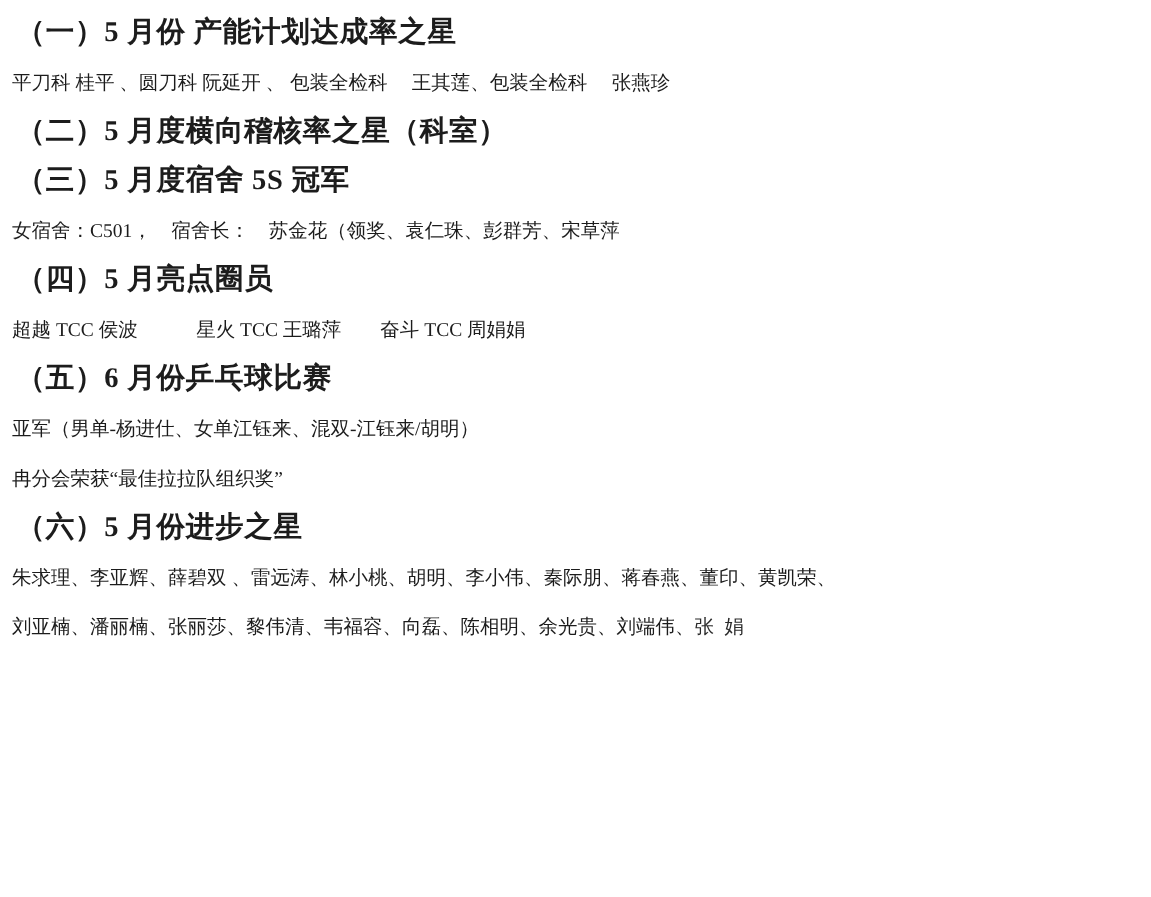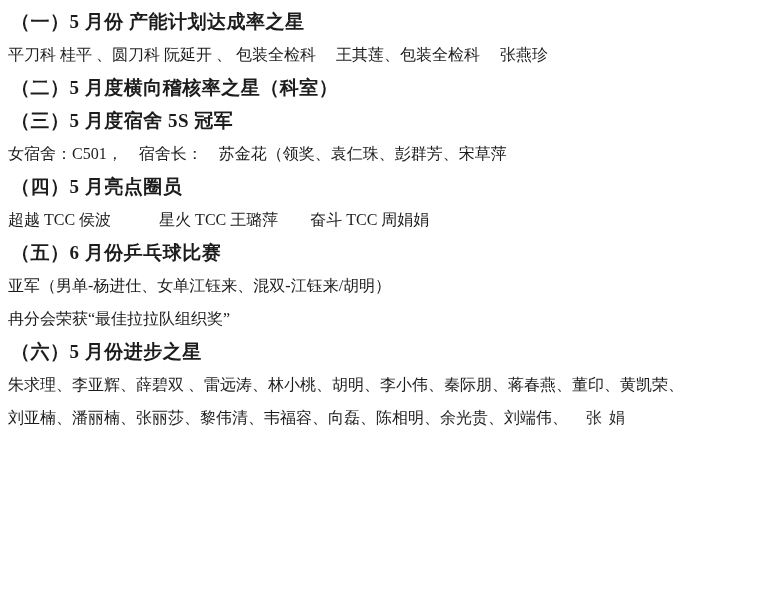--- a/index.html
+++ b/index.html
@@ -14,32 +14,32 @@
     box-sizing: border-box;
     padding: 5px 0 0 8px;
     overflow: hidden;
     background: #ffffff;
     color: #1c1c1c;
     font-family: "Liberation Serif", "DejaVu Serif", serif;
   }
   .line {
     height: 33px;
     line-height: 33px;
-    font-size: 16px;
+    font-size: 13px;
     white-space: pre;
   }
   .heading {
     font-weight: bold;
     font-size: 19px;
     padding-left: 3px;
     letter-spacing: 0.5px;
   }
   .obscured-tail {
     color: #2a2a2a;
-    margin-left: 18px;
+    margin-left: 0;
     letter-spacing: 7px;
     text-align: right;
   }
   .watermark {
     position: absolute;
     left: 632px;
     top: 551px;
     display: flex;
     align-items: flex-end;
     gap: 1px;

